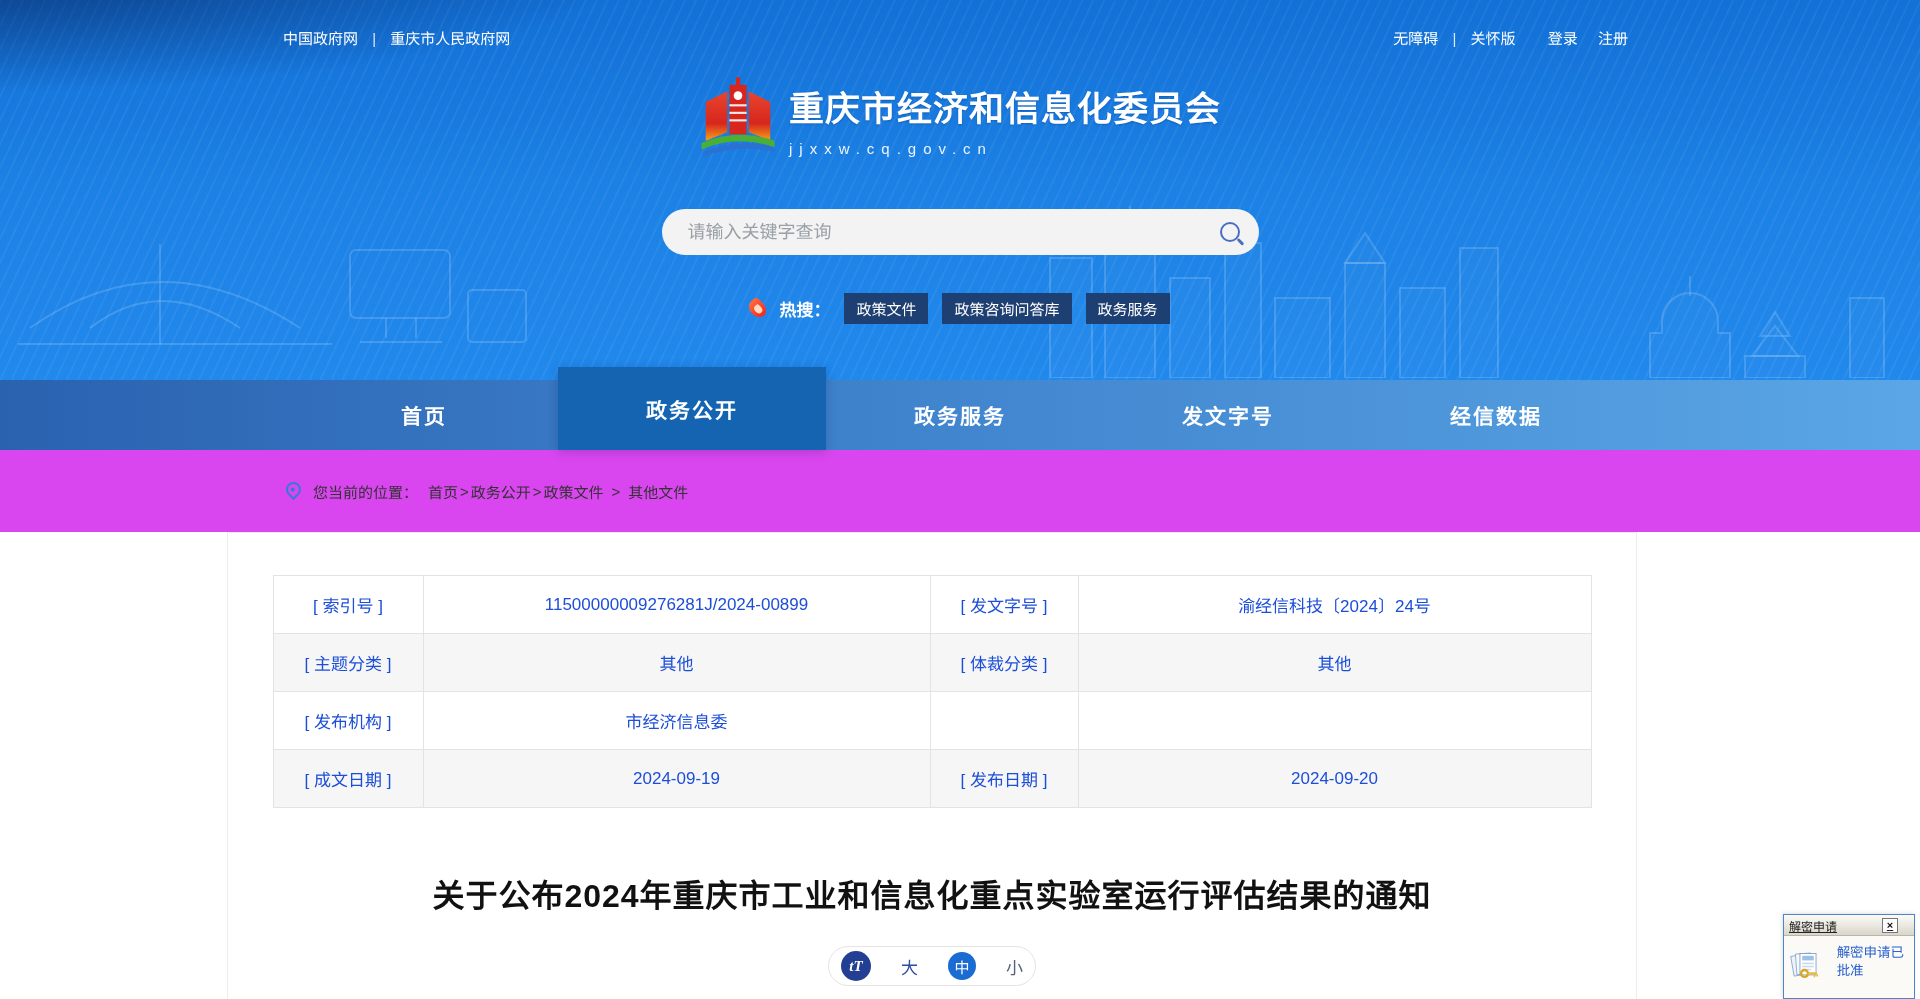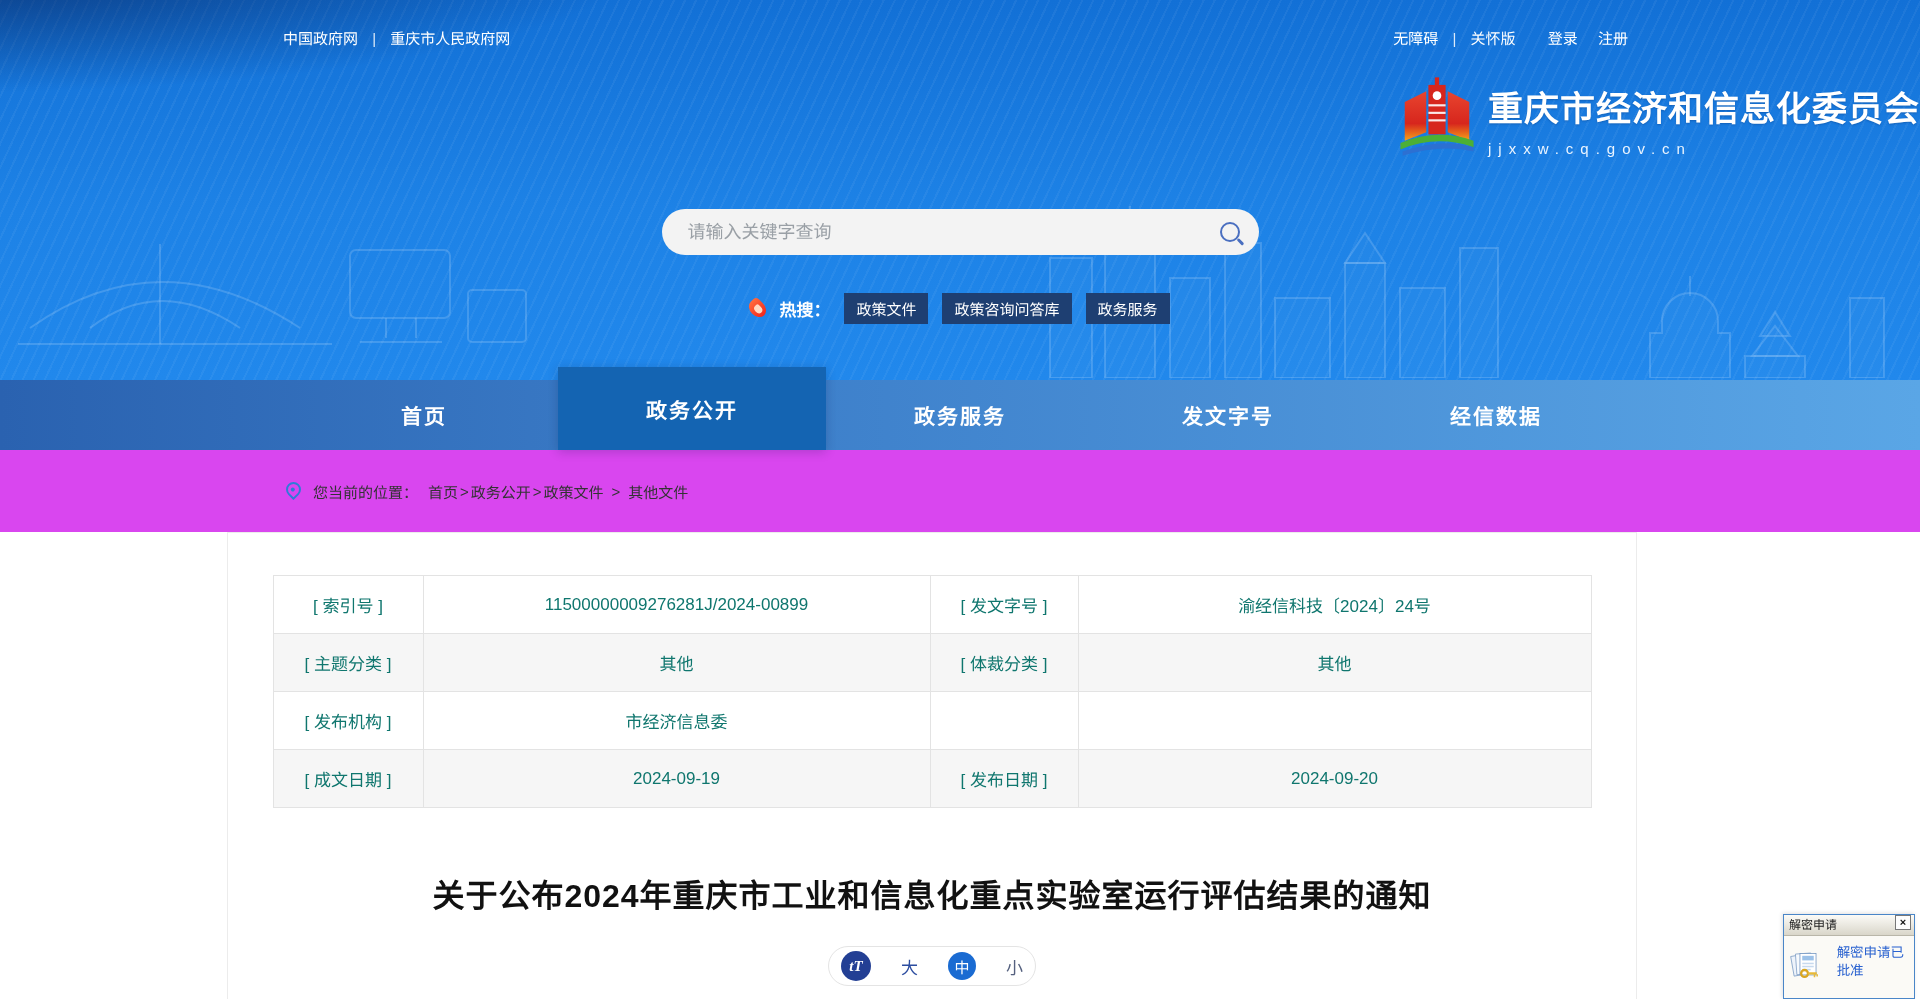--- a/index.html
+++ b/index.html
@@ -29,21 +29,21 @@
   .topbar{
     position:absolute;top:8px;left:0;right:0;height:58px;
     display:flex;justify-content:space-between;align-items:center;
     padding:0 292px 0 283px;color:#fff;font-size:15px;
   }
   .topbar a{color:#fff;}
   .topbar .sep{margin:0 10px;color:rgba(255,255,255,.85);}
   .topbar .gap{margin-left:28px;}
   .topbar .gap2{margin-left:16px;}
   
-  .brand{position:absolute;top:72px;left:0;right:0;display:flex;justify-content:flex-end;align-items:flex-start;gap:12px;}
+  .brand{position:absolute;top:72px;left:0;right:0;display:flex;justify-content:center;align-items:flex-start;gap:12px;}
   .brand-text{padding-top:8px;}
   .site-title{color:#fff;font-size:35px;font-weight:700;letter-spacing:1px;text-shadow:0 1px 2px rgba(0,40,100,.3);}
   .site-domain{color:#eaf4ff;font-size:15px;letter-spacing:7px;margin-top:9px;}
   
   .search-row{position:absolute;top:209px;left:0;right:0;display:flex;justify-content:center;}
   .search-pill{
     width:597px;height:46px;border-radius:23px;background:#f3f3f3;
     display:flex;align-items:center;padding:0 8px 0 24px;box-sizing:border-box;
   }
   .search-pill input{
@@ -74,37 +74,37 @@
   
   .breadcrumb{height:82px;background:#d946ef;display:flex;align-items:center;padding-left:286px;font-size:15px;color:#333;}
   .pin{width:11px;height:11px;border:2px solid #2f7bd8;border-radius:50% 50% 50% 0;transform:rotate(-45deg);position:relative;margin-right:12px;margin-top:-4px;}
   .pin::after{content:'';position:absolute;width:4px;height:4px;background:#2f7bd8;border-radius:50%;top:2.5px;left:2.5px;}
   .breadcrumb .prefix{margin-right:10px;}
   .breadcrumb a{color:#333;}
   .crumb-sep{margin:0 2px;}
   .crumb-sep.wide{margin:0 8px;}
   
   .card{margin-left:227px;width:1410px;box-sizing:border-box;border:1px solid #ececec;border-bottom:none;background:#fff;min-height:467px;}
-  .meta-table{width:1318px;margin:42px auto 0;border-collapse:collapse;font-size:17px;color:#0f766e;table-layout:fixed;}
+  .meta-table{width:1318px;margin:42px auto 0;border-collapse:collapse;font-size:17px;color:#1d4ed8;table-layout:fixed;}
   .meta-table td{border:1px solid #e3e3e3;height:55px;text-align:center;overflow:hidden;}
   .meta-table tr.alt td{background:#f6f6f6;}
   .doc-title{margin:62px auto 0;text-align:center;font-size:32px;font-weight:700;color:#111;letter-spacing:1px;}
   .fontsize-pill{
     margin:30px auto 0;width:max-content;display:flex;align-items:center;gap:30px;
     padding:4px 12px;border:1px solid #e4e4e4;border-radius:22px;background:#fff;
   }
   .fs-icon{width:30px;height:30px;border-radius:50%;background:#233f94;color:#fff;display:flex;align-items:center;justify-content:center;
     font-family:"Liberation Serif","DejaVu Serif",serif;font-style:italic;font-weight:700;font-size:15px;}
   .fs-large{color:#2c4da0;font-size:17px;}
   .fs-medium{width:28px;height:28px;border-radius:50%;background:#1a6bd2;color:#fff;display:flex;align-items:center;justify-content:center;font-size:15px;}
   .fs-small{color:#55617f;font-size:17px;}
   
   .popup{position:absolute;right:5px;bottom:0;width:130px;background:#fbfaf6;border:1px solid #4a86c8;z-index:10;box-shadow:-1px -1px 4px rgba(0,0,0,.12);}
   .popup-titlebar{height:20px;background:linear-gradient(180deg,#fcfbf7,#d9d6ca);border-bottom:1px solid #b9b6a9;
-    display:flex;align-items:flex-start;justify-content:space-between;padding:0 3px 0 5px;font-size:12px;color:#222;}
+    display:flex;align-items:center;justify-content:space-between;padding:0 16px 0 5px;font-size:12px;color:#222;text-decoration:underline;}
   .popup-close{width:16px;height:15px;border:1px solid #777;background:#fdfdfd;font-size:11px;line-height:1;
     display:flex;align-items:center;justify-content:center;cursor:pointer;padding:0;color:#111;font-weight:700;}
   .popup-body{display:flex;gap:16px;padding:8px 5px 12px 6px;align-items:flex-start;}
   .popup-link{color:#2b63d0;font-size:13.5px;line-height:1.35;display:block;}
 </style>
 </head>
 <body>
 
 <div>
 

